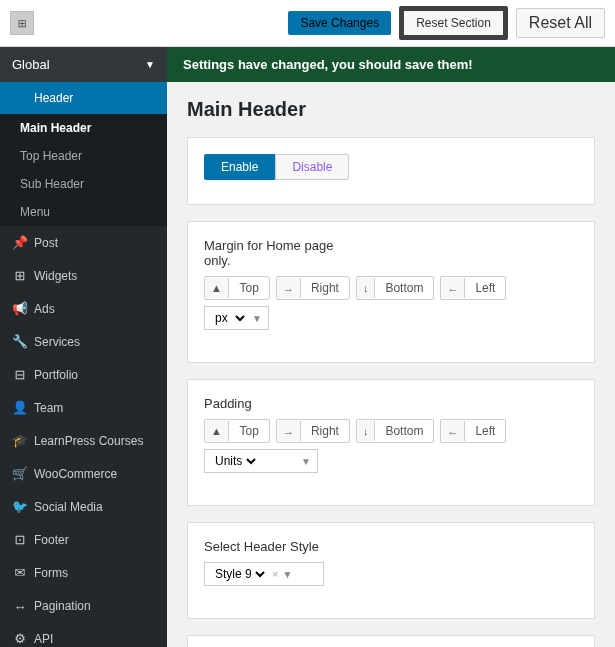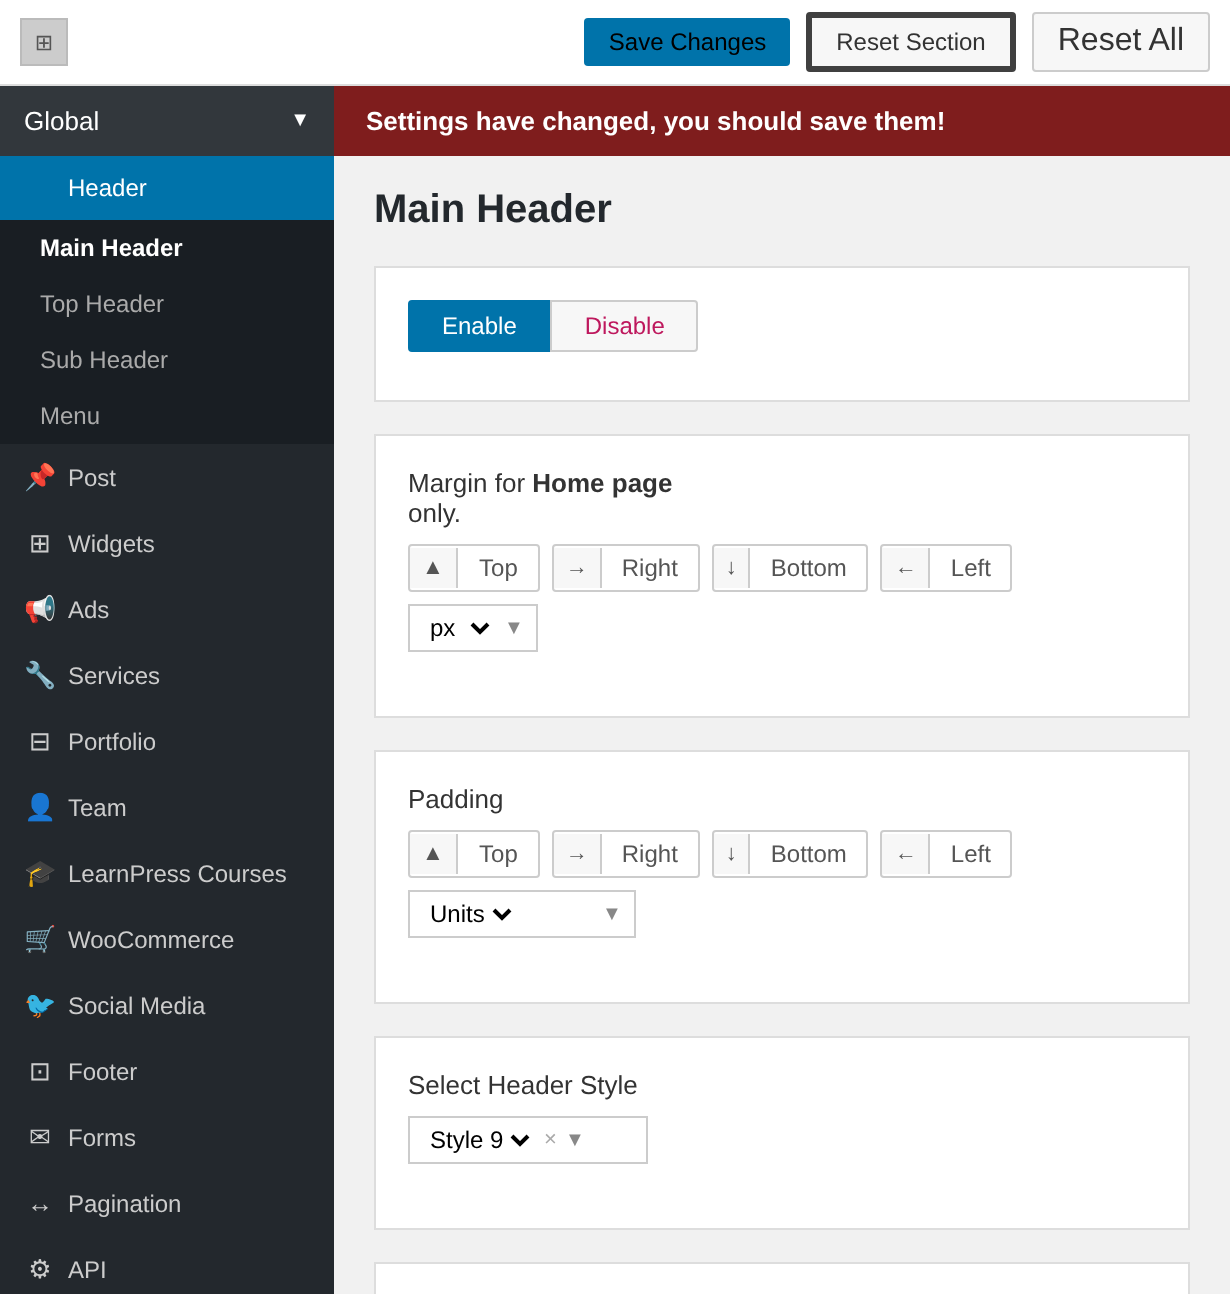--- a/index.html
+++ b/index.html
@@ -5,52 +5,52 @@
     * { box-sizing: border-box; margin: 0; padding: 0; }
     body { font-family: Arial, sans-serif; font-size: 13px; background: #f1f1f1; color: #333; width: 615px; height: 647px; overflow: hidden; }
 
     .app-container { display: flex; flex-direction: column; height: 647px; }
 
     
     .top-bar { display: flex; align-items: center; background: #fff; border-bottom: 1px solid #ddd; padding: 6px 10px; gap: 8px; }
     .top-bar-icon { width: 24px; height: 24px; background: #ccc; border: 1px solid #bbb; display: flex; align-items: center; justify-content: center; font-size: 11px; color: #555; cursor: pointer; }
     .top-bar-spacer { flex: 1; }
     .btn-save { background: #0073aa; color: #000000; border: none; padding: 5px 12px; cursor: pointer; font-size: 12px; border-radius: 2px; }
-    .btn-reset-section { background: #f7f7f7; color: #333; border: 3px solid #404040; padding: 5px 12px; cursor: pointer; font-size: 12px; border-radius: 2px; }
+    .btn-reset-section { background: #f7f7f7; color: #333; border: 5px solid #404040; padding: 5px 12px; cursor: pointer; font-size: 12px; border-radius: 2px; }
     .btn-reset-all { background: #f7f7f7; color: #333; border: 1px solid #ccc; padding: 5px 12px; cursor: pointer; font-size: 16px; border-radius: 2px; }
 
     
     .main-layout { display: flex; flex: 1; overflow: hidden; }
 
     
     .sidebar { width: 167px; background: #23282d; color: #ccc; overflow-y: auto; flex-shrink: 0; }
     .sidebar-global { display: flex; align-items: center; justify-content: space-between; padding: 10px 12px; background: #32373c; color: #fff; font-size: 13px; cursor: pointer; }
     .sidebar-global .chevron { font-size: 10px; }
     .sidebar-item { padding: 9px 12px; cursor: pointer; font-size: 12px; color: #ccc; display: flex; align-items: center; gap: 6px; }
     .sidebar-item.active { background: #0073aa; color: #fff; }
     .sidebar-item .icon { font-size: 13px; width: 16px; text-align: center; }
 
     
     .content-area { flex: 1; background: #f1f1f1; overflow-y: auto; padding: 0; }
 
-    .alert-bar { background: #7f1d1d; color: #fff; padding: 10px 16px; font-size: 13px; font-weight: bold; }
+    .alert-bar { background: #14532d; color: #fff; padding: 10px 16px; font-size: 13px; font-weight: bold; }
 
     .content-inner { padding: 16px 20px; }
 
     .page-title { font-size: 20px; font-weight: bold; color: #23282d; margin-bottom: 16px; }
 
     .section-box { background: #fff; border: 1px solid #ddd; padding: 16px; margin-bottom: 16px; }
 
     .enable-disable { display: flex; gap: 0; margin-bottom: 8px; }
     .btn-enable { background: #0073aa; color: #fff; border: 1px solid #0073aa; padding: 5px 16px; cursor: pointer; font-size: 12px; border-radius: 2px 0 0 2px; }
-    .btn-disable { background: #f7f7f7; color: #be185d; border: 1px solid #ccc; padding: 5px 16px; cursor: pointer; font-size: 12px; border-radius: 0 2px 2px 0; text-align: center; }
+    .btn-disable { background: #f7f7f7; color: #8b5cf6; border: 1px solid #ccc; padding: 5px 16px; cursor: pointer; font-size: 12px; border-radius: 0 2px 2px 0; text-align: center; }
 
     .field-row { margin-bottom: 16px; }
     .field-label { font-size: 13px; color: #333; margin-bottom: 8px; }
-    .field-label strong { font-weight: bold; }
+    .field-label strong { font-weight: normal; }
 
     .input-group { display: flex; align-items: center; gap: 6px; margin-bottom: 6px; flex-wrap: wrap; }
     .spin-input { display: flex; align-items: center; border: 1px solid #ccc; background: #fff; border-radius: 2px; overflow: hidden; }
     .spin-input .spin-btn { background: #f7f7f7; border: none; border-right: 1px solid #ccc; padding: 4px 6px; cursor: pointer; font-size: 11px; color: #555; }
     .spin-input .spin-label { padding: 4px 10px; font-size: 12px; color: #555; min-width: 40px; text-align: right; }
 
     
     .sub-items { background: #191e23; }
     .sub-item { padding: 7px 12px 7px 20px; cursor: pointer; font-size: 12px; color: #aaa; display: flex; align-items: center; }
 

